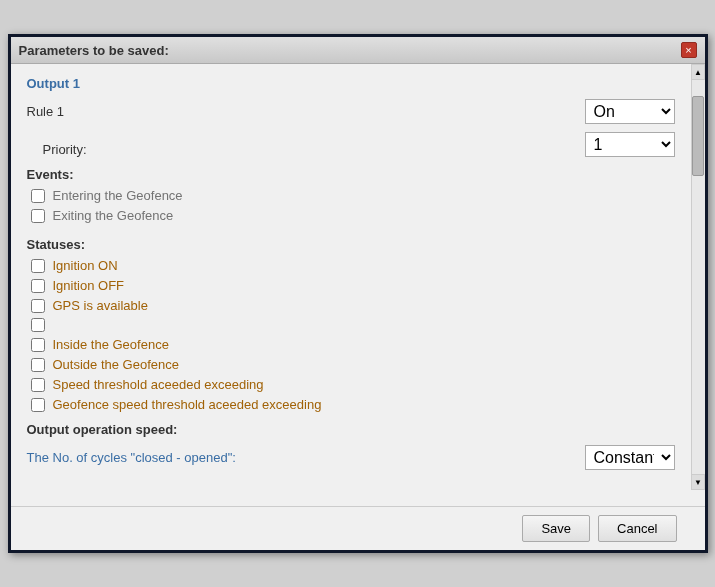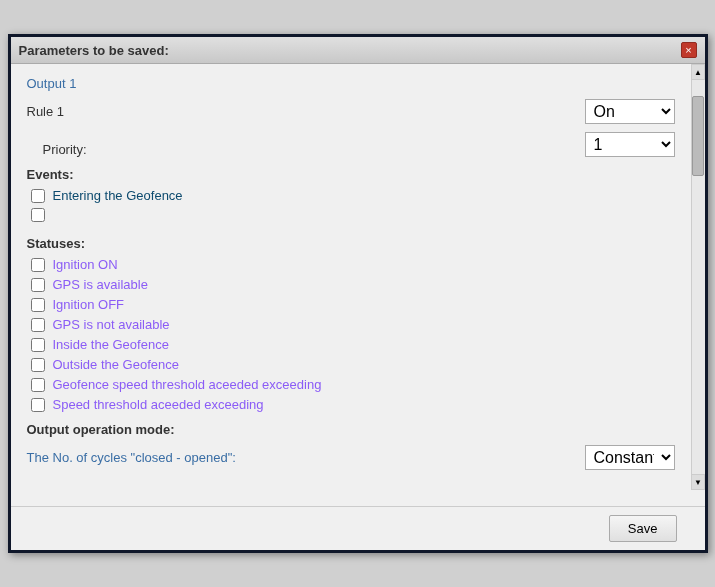--- a/index.html
+++ b/index.html
@@ -79,21 +79,21 @@
       background: #ddd;
       border: 1px solid #ccc;
       display: flex;
       align-items: center;
       justify-content: center;
       font-size: 8px;
       cursor: pointer;
     }
     .section-title {
       color: #3a6ea5;
-      font-weight: normal;
+      font-weight: bold;
       font-size: 13px;
       margin-bottom: 8px;
     }
     .rule-row {
       display: flex;
       align-items: center;
       justify-content: space-between;
       margin-bottom: 8px;
     }
     .rule-label {
@@ -130,24 +130,24 @@
       margin-bottom: 5px;
       padding-left: 4px;
     }
     .checkbox-item input[type="checkbox"] {
       margin-right: 8px;
       width: 14px;
       height: 14px;
     }
     .checkbox-label {
       font-size: 13px;
-      color: #8b5cf6;
+      color: #a16207;
     }
     .checkbox-label.link-style {
-      color: #0c4a6e;
+      color: #737373;
     }
     .operation-mode {
       font-weight: bold;
       font-size: 13px;
       color: #333;
       margin-top: 10px;
       margin-bottom: 8px;
     }
     .cycles-row {
       display: flex;
@@ -211,60 +211,60 @@
       </div>
 
       <div class="events-section">
         <div class="subsection-title">Events:</div>
         <div class="checkbox-item">
           <input type="checkbox" style="">
           <span class="checkbox-label link-style">Entering the Geofence</span>
         </div>
         <div class="checkbox-item">
           <input type="checkbox" style="">
+          <span class="checkbox-label link-style">Exiting the Geofence</span>
         </div>
       </div>
 
       <div class="statuses-section">
         <div class="subsection-title">Statuses:</div>
         <div class="checkbox-item">
           <input type="checkbox" style="">
           <span class="checkbox-label">Ignition ON</span>
         </div>
         <div class="checkbox-item">
           <input type="checkbox" style="">
+          <span class="checkbox-label">Ignition OFF</span>
+        </div>
+        <div class="checkbox-item">
+          <input type="checkbox" style="">
           <span class="checkbox-label">GPS is available</span>
         </div>
         <div class="checkbox-item">
           <input type="checkbox" style="">
-          <span class="checkbox-label">Ignition OFF</span>
-        </div>
-        <div class="checkbox-item">
-          <input type="checkbox" style="">
-          <span class="checkbox-label">GPS is not available</span>
         </div>
         <div class="checkbox-item">
           <input type="checkbox" style="">
           <span class="checkbox-label">Inside the Geofence</span>
         </div>
         <div class="checkbox-item">
           <input type="checkbox" style="">
           <span class="checkbox-label">Outside the Geofence</span>
         </div>
         <div class="checkbox-item">
           <input type="checkbox" style="">
+          <span class="checkbox-label">Speed threshold aceeded exceeding</span>
+        </div>
+        <div class="checkbox-item">
+          <input type="checkbox" style="">
           <span class="checkbox-label">Geofence speed threshold aceeded exceeding</span>
         </div>
-        <div class="checkbox-item">
-          <input type="checkbox" style="">
-          <span class="checkbox-label">Speed threshold aceeded exceeding</span>
-        </div>
-      </div>
-
-      <div class="operation-mode">Output operation mode:</div>
+      </div>
+
+      <div class="operation-mode">Output operation speed:</div>
 
       <div class="cycles-row">
         <span class="cycles-label">The No. of cycles "closed - opened":</span>
         <select>
           <option>Constantly</option>
           <option>1</option>
           <option>2</option>
           <option>5</option>
           <option>10</option>
         </select>
@@ -275,14 +275,15 @@
     <div class="scrollbar">
       <div class="scrollbar-arrow">▲</div>
       <div class="scrollbar-thumb"></div>
       <div style="flex:1"></div>
       <div class="scrollbar-arrow">▼</div>
     </div>
   </div>
 
   <div class="dialog-footer">
     <button class="footer-btn">Save</button>
+    <button class="footer-btn">Cancel</button>
   </div>
 </div>
 
 </body></html>

